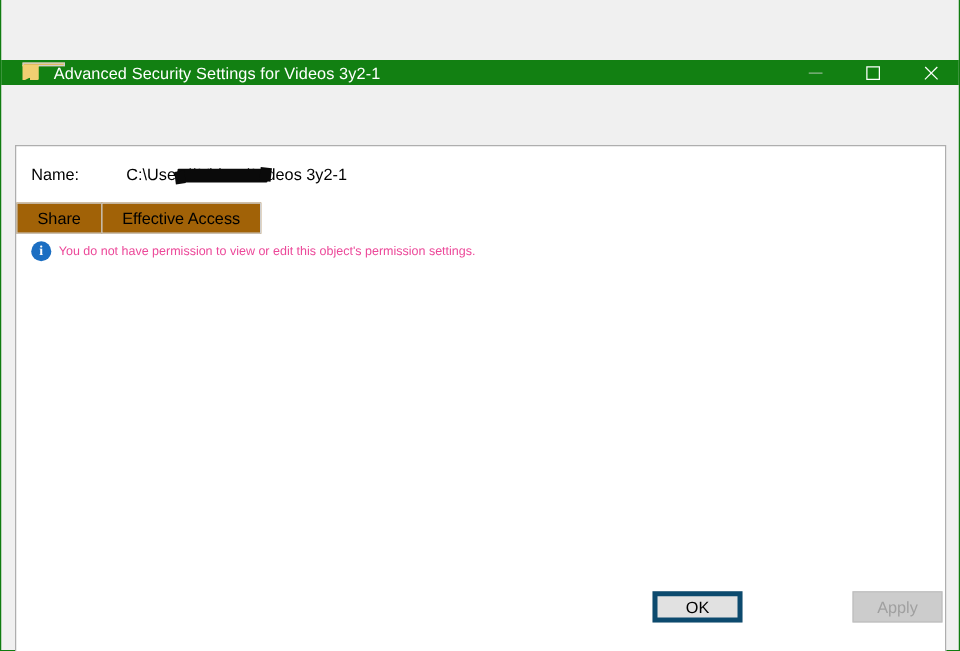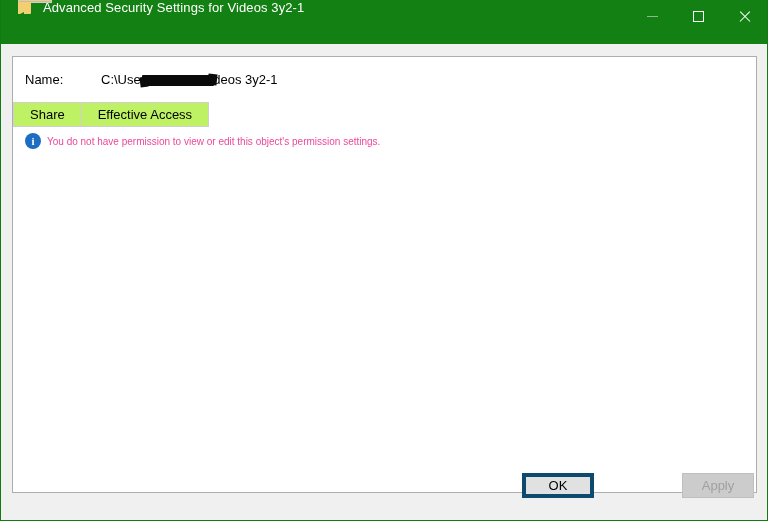--- a/index.html
+++ b/index.html
@@ -23,25 +23,27 @@
     height: 521px;
     background: #f0f0f0;
     border: 1px solid #107c10;
     border-top: none;
     display: flex;
     flex-direction: column;
   }
 
   
   .titlebar {
-    height: 44px;
+    height: 20px;
     background: #128012;
     display: flex;
-    flex: 0 0 auto;
-    position: relative;
+    align-items: center;
+    flex: 0 0 auto;
+    position: relative;
+    margin-top: 48px;
   }
   .title-icon {
     width: 16px;
     height: 16px;
     margin-left: 16px;
     margin-right: 10px;
     position: relative;
     flex: 0 0 auto;
   }
   .title-icon .folder {
@@ -105,20 +107,21 @@
     width: 14px; height: 1.3px;
     background: #ffffff;
   }
   .winbtn .x:before { transform: rotate(45deg); }
   .winbtn .x:after  { transform: rotate(-45deg); }
 
   
   .body-area {
     flex: 1 1 auto;
     position: relative;
+    margin-top: 36px;
   }
   .panel {
     position: absolute;
     left: 11px;
     top: 12px;
     width: 745px;
     height: 437px;
     background: #ffffff;
     border: 1px solid #aeaeae;
     overflow: hidden;
@@ -182,21 +185,21 @@
     align-items: flex-end;
   }
   .tab {
     height: 25px;
     padding: 0 16px;
     display: flex;
     align-items: center;
     justify-content: center;
     font-size: 13px;
     color: #000000;
-    background: #bef264;
+    background: #a16207;
     border: 1px solid #cfcfcf;
     border-bottom: 1px solid #cfcfcf;
     margin-left: -1px;
     white-space: nowrap;
   }
   .tab.active {
     background: #ffffff;
     border: 1px solid #cfcfcf;
     border-bottom-color: #ffffff;
     height: 26px;

